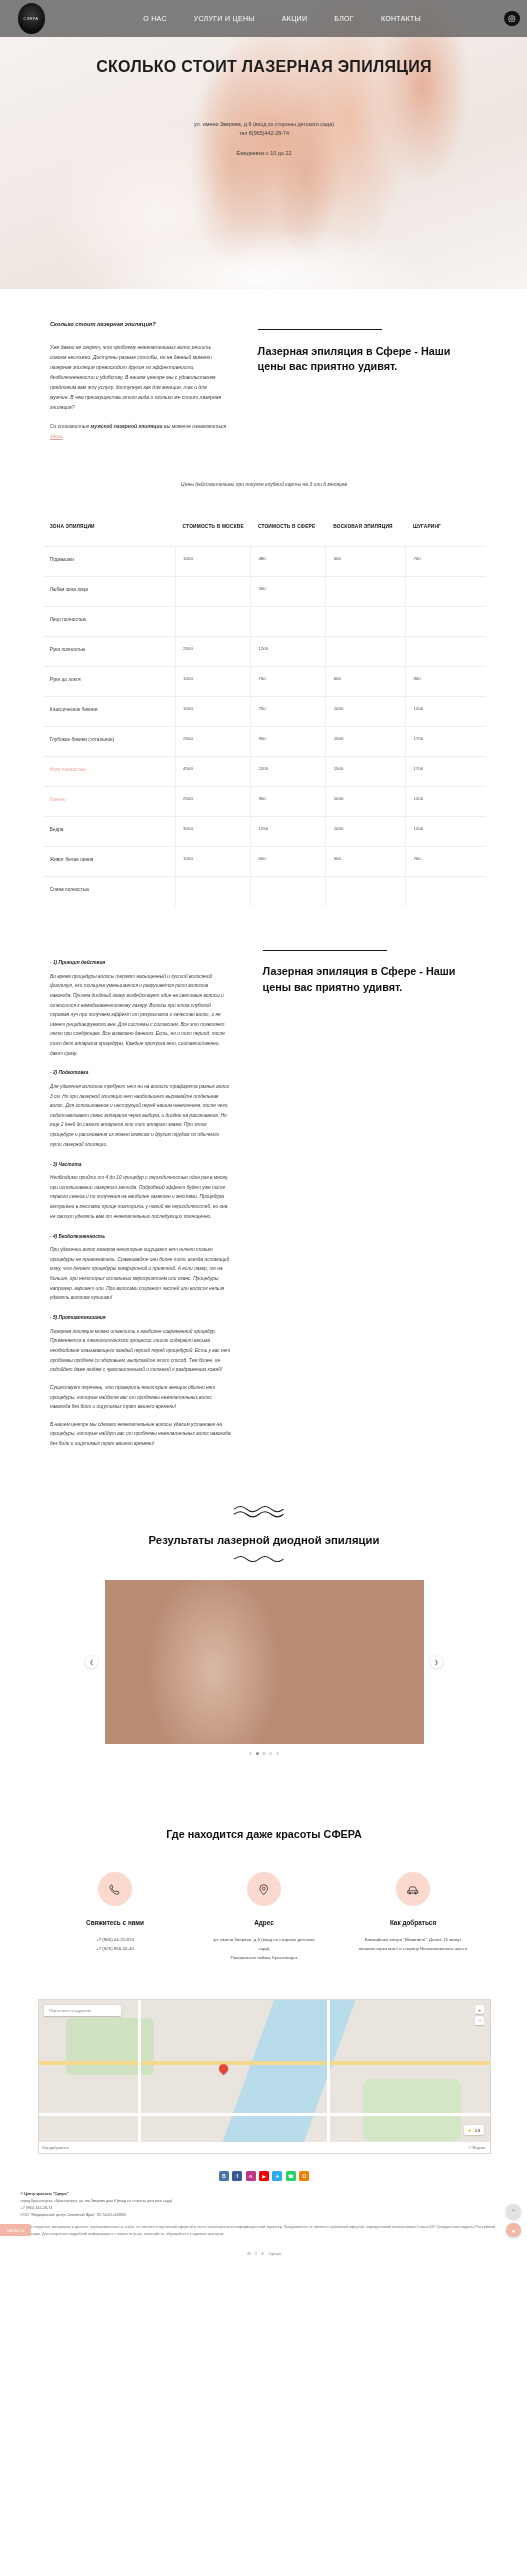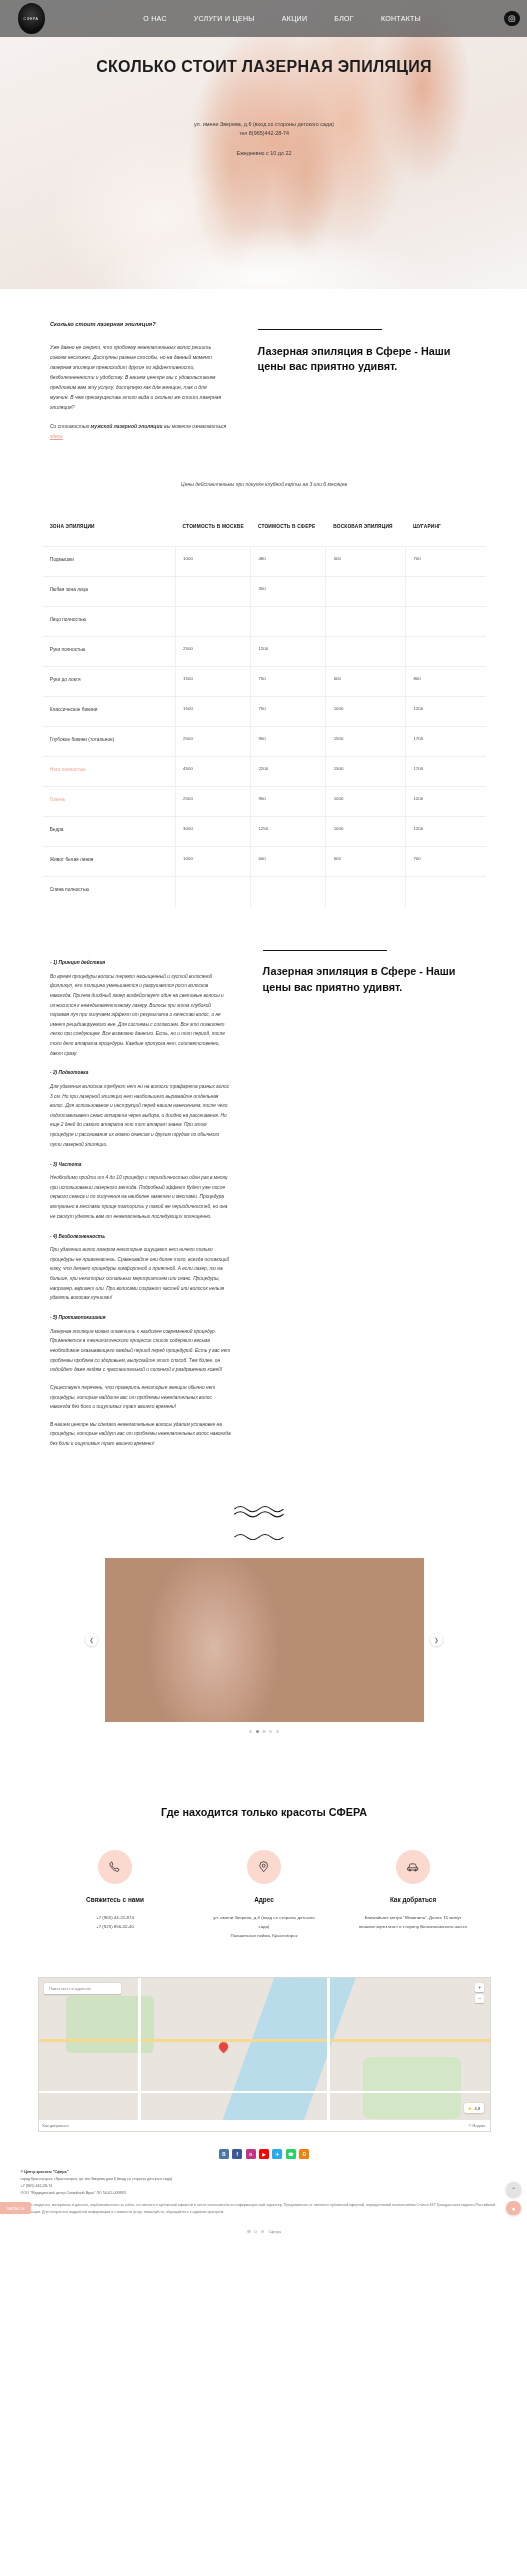--- a/index.html
+++ b/index.html
@@ -553,40 +553,41 @@
       <div class="rule"></div>
       <h2>Лазерная эпиляция в Сфере - Наши цены вас приятно удивят.</h2>
     </div>
   </section>
 
   <section class="results">
     <svg class="squiggle" width="62" height="13.4" viewBox="0 0 120 26">
       <path d="M2 8 q12 -10 24 0 t24 0 t24 0 t24 0" fill="none" stroke="#1a1a1a" stroke-width="2"></path>
       <path d="M2 18 q12 -10 24 0 t24 0 t24 0 t24 0" fill="none" stroke="#1a1a1a" stroke-width="2"></path>
     </svg>
+    <h2>Результаты лазерной диодной эпиляции</h2>
     <svg class="squiggle-bottom" width="62" height="8.2" viewBox="0 0 120 16">
       <path d="M2 10 q12 -10 24 0 t24 0 t24 0 t24 0" fill="none" stroke="#1a1a1a" stroke-width="2"></path>
     </svg>
 
     <div class="carousel">
       <div class="carousel-img"></div>
       <div class="carousel-arrow prev">❮</div>
       <div class="carousel-arrow next">❯</div>
     </div>
     <div class="dots" id="carousel-dots">
         <div class="dot"></div>
         <div class="dot active"></div>
         <div class="dot"></div>
         <div class="dot"></div>
         <div class="dot"></div>
       </div>
   </section>
 
   <section class="contacts">
-    <h2>Где находится только красоты СФЕРА</h2>
+    <h2>Где находится даже красоты СФЕРА</h2>
     <div class="contact-cols">
 
       <div class="contact-col">
         <div class="circle-icon">
           <svg width="13.4" height="13.4" viewBox="0 0 24 24" fill="none" stroke="#1d1d1d" stroke-width="1.3">
             <path d="M6.6 3.5 8.8 8l-2 1.6a12 12 0 0 0 6.6 6.6l1.6-2 4.5 2.2-.6 2.7a1.6 1.6 0 0 1-1.8 1.2C10.4 19.5 4.5 13.6 3.4 6.9A1.6 1.6 0 0 1 4.6 5z"></path>
           </svg>
         </div>
         <h5>Свяжитесь с нами</h5>
         <div class="lines">

